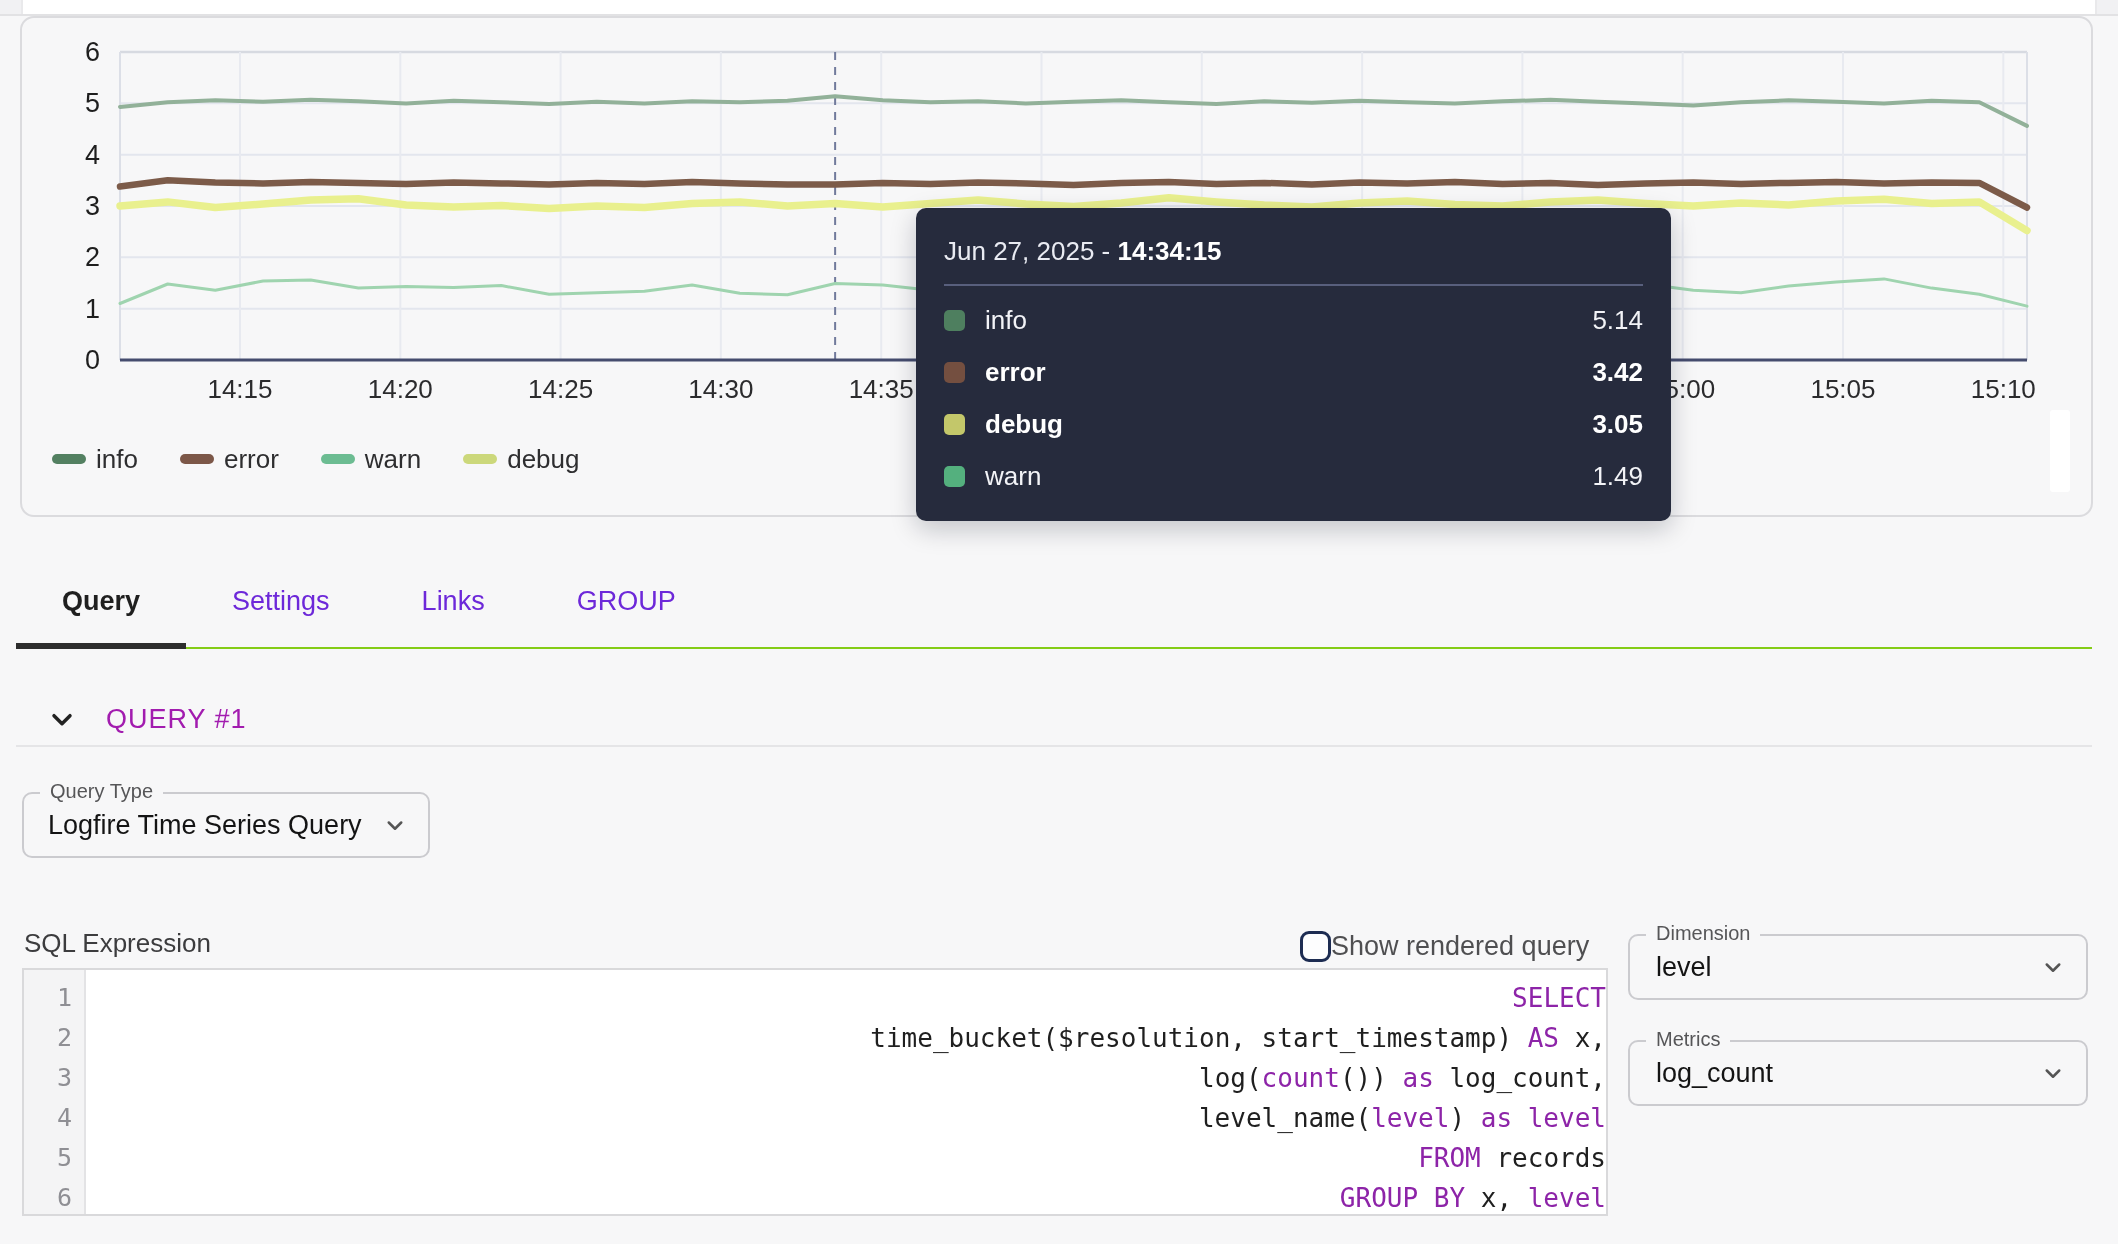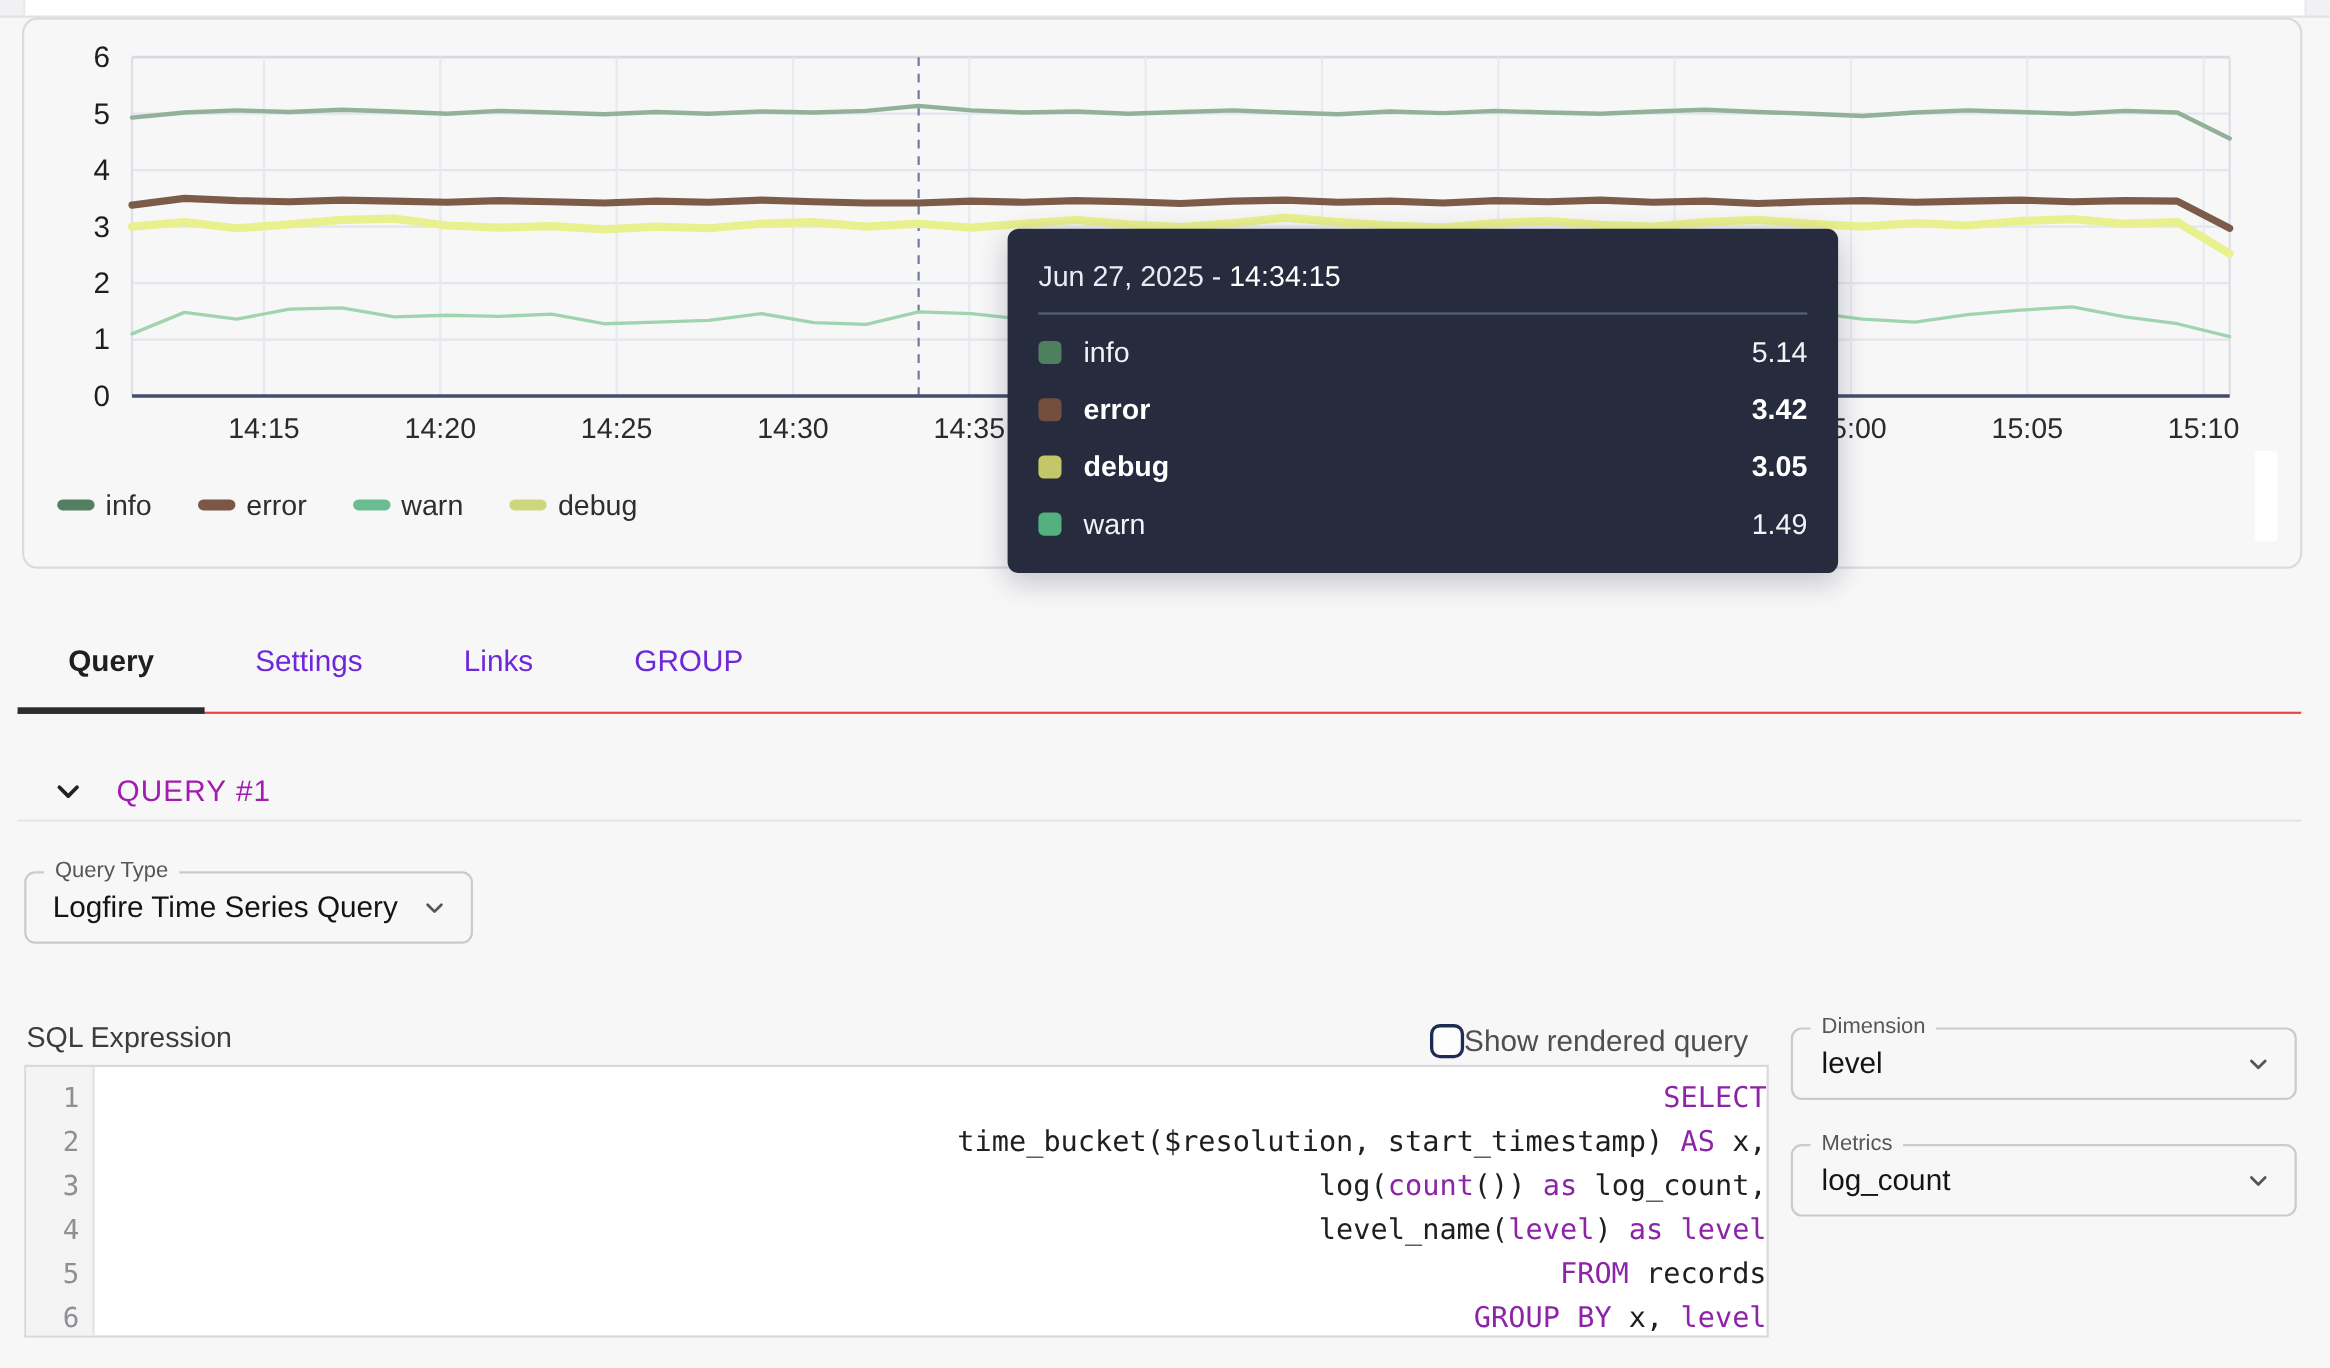--- a/index.html
+++ b/index.html
@@ -12,30 +12,30 @@
   
   .chart-panel{position:absolute;left:20px;top:16px;width:2073px;height:501px;background:#f7f7f8;border:2px solid #dbdbde;border-radius:14px;box-sizing:border-box;}
   #chart-svg{position:absolute;left:0;top:0;}
   .legend{position:absolute;left:30px;top:424px;height:34px;display:flex;align-items:center;gap:42px;}
   .legend-item{display:flex;align-items:center;gap:10px;font-size:26px;color:#2e2e30;cursor:pointer;}
   .legend-swatch{width:34px;height:10px;border-radius:5px;}
 
   
   .tooltip{position:absolute;left:916px;top:208px;width:755px;height:313px;background:#262b3d;border-radius:10px;box-sizing:border-box;padding:24px 28px 0 28px;color:#ffffff;z-index:6;box-shadow:0 8px 26px rgba(10,14,30,.22);}
   .tooltip-header{font-size:26px;line-height:38px;color:#e9ebf2;}
-  .tooltip-header b{color:#ffffff;font-weight:400;margin-top:36px;}
+  .tooltip-header b{color:#ffffff;font-weight:700;margin-top:36px;}
   .tooltip-divider{border:none;border-top:2px solid #585f7d;margin:14px 0 8px 0;}
   .trow{display:flex;align-items:center;height:52px;font-size:26px;color:#f2f3f7;}
   .trow.bold{font-weight:700;color:#ffffff;}
   .trow .sq{width:21px;height:21px;border-radius:5px;margin-right:20px;flex:none;}
   .trow .lbl{flex:1;}
   .trow .val{text-align:right;}
 
   
-  .tabs{position:absolute;left:16px;right:26px;top:555px;height:94px;display:flex;align-items:center;border-bottom:2px solid #ef4444;box-sizing:border-box;}
+  .tabs{position:absolute;left:16px;right:26px;top:555px;height:94px;display:flex;align-items:center;border-bottom:2px solid #84cc16;box-sizing:border-box;}
   .tab{position:relative;height:100%;display:flex;align-items:center;padding:0 46px;font-size:27px;color:#6d28d9;cursor:pointer;}
   .tab.active{color:#1f1f1f;font-weight:700;}
   .tab.active::after{content:"";position:absolute;left:0;right:0;bottom:-2px;height:6px;background:#2d2d2d;}
 
   
   .query-header{position:absolute;left:46px;top:700px;height:38px;display:flex;align-items:center;gap:28px;cursor:pointer;}
   .query-title{font-size:27px;font-weight:500;color:#a21caf;letter-spacing:1px;}
   .section-divider{position:absolute;left:16px;right:26px;top:745px;border-top:2px solid #e5e5e7;}
 
   

